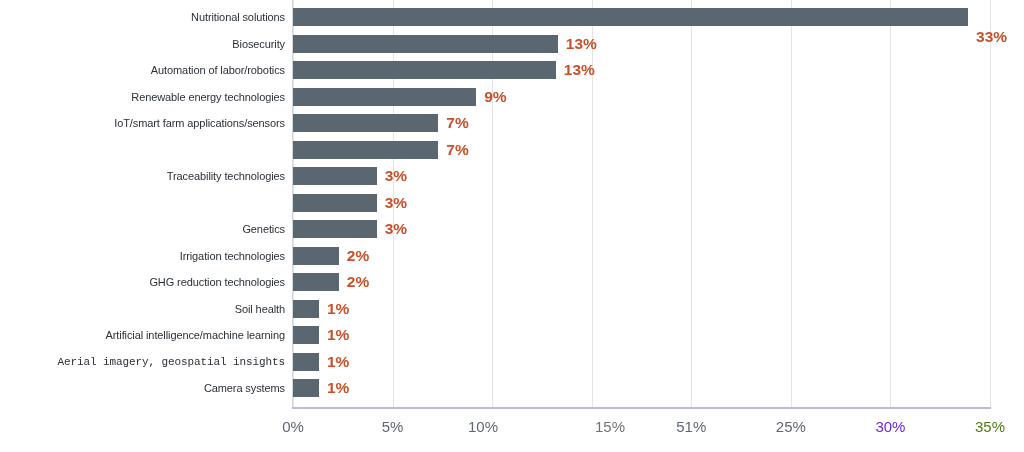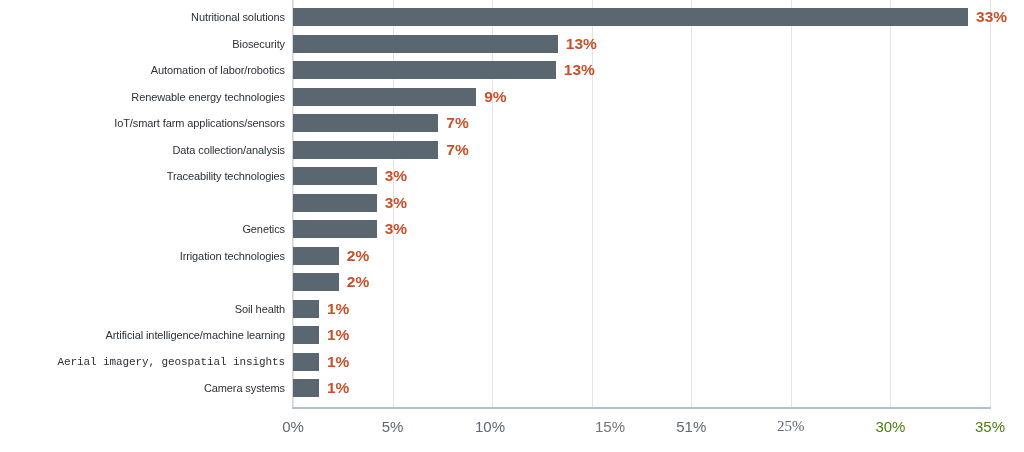--- a/index.html
+++ b/index.html
@@ -120,44 +120,44 @@
 <body>
 
 <div id="chart-root">
 
   <div id="category-axis">
       <div class="cat-label" style="top: 4px;">Nutritional solutions</div>
       <div class="cat-label" style="top: 30.5px;">Biosecurity</div>
       <div class="cat-label" style="top: 57px;">Automation of labor/robotics</div>
       <div class="cat-label" style="top: 83.5px;">Renewable energy technologies</div>
       <div class="cat-label" style="top: 110px;">IoT/smart farm applications/sensors</div>
-      <div class="cat-label" style="top: 136.5px;">Data collection/analysis</div>
       <div class="cat-label" style="top: 163px;">Traceability technologies</div>
       <div class="cat-label" style="top: 216px;">Genetics</div>
       <div class="cat-label" style="top: 242.5px;">Irrigation technologies</div>
+      <div class="cat-label" style="top: 269px;">GHG reduction technologies</div>
       <div class="cat-label" style="top: 295.5px;">Soil health</div>
       <div class="cat-label" style="top: 322px;">Artificial intelligence/machine learning</div>
       <div class="cat-label" style="top: 348.5px; font-family: Liberation Mono, monospace;">Aerial imagery, geospatial insights</div>
       <div class="cat-label" style="top: 375px;">Camera systems</div>
     </div>
 
   <div id="axis-line-left"></div>
 
   <div id="plot-area">
       <div class="gridline" style="left: 0px;"></div>
       <div class="gridline" style="left: 99.5714px;"></div>
       <div class="gridline" style="left: 199.143px;"></div>
       <div class="gridline" style="left: 298.714px;"></div>
       <div class="gridline" style="left: 398.286px;"></div>
       <div class="gridline" style="left: 497.857px;"></div>
       <div class="gridline" style="left: 597.429px;"></div>
       <div class="gridline" style="left: 697px;"></div>
       <div class="bar-row" style="top: 4px;">
         <div class="bar" style="width: 675.094px; background: rgb(90, 103, 112);"></div>
-        <div class="bar-value" style="left: 683.094px; color: rgb(200, 81, 42);">33%</div>
+        <div class="bar-value" style="left: 683.094px; color: rgb(200, 81, 42); margin-top: 20px;">33%</div>
       </div>
       <div class="bar-row" style="top: 30.5px;">
         <div class="bar" style="width: 264.86px; background: rgb(90, 103, 112);"></div>
         <div class="bar-value" style="left: 272.86px; color: rgb(200, 81, 42);">13%</div>
       </div>
       <div class="bar-row" style="top: 57px;">
         <div class="bar" style="width: 262.869px; background: rgb(90, 103, 112);"></div>
         <div class="bar-value" style="left: 270.869px; color: rgb(200, 81, 42);">13%</div>
       </div>
       <div class="bar-row" style="top: 83.5px;">
@@ -208,21 +208,21 @@
         <div class="bar" style="width: 25.8886px; background: rgb(90, 103, 112);"></div>
         <div class="bar-value" style="left: 33.8886px; color: rgb(200, 81, 42);">1%</div>
       </div>
     </div>
 
   <div id="axis-line-bottom"></div>
 
   <div id="x-axis-ticks">
       <div class="x-tick" style="left: 0px; color: rgb(93, 104, 116);">0%</div>
       <div class="x-tick" style="left: 99.5714px; color: rgb(93, 104, 116);">5%</div>
-      <div class="x-tick" style="left: 197px; color: rgb(93, 104, 116);">10%</div>
+      <div class="x-tick" style="left: 190px; color: rgb(93, 104, 116);">10%</div>
       <div class="x-tick" style="left: 317px; color: #737373;">15%</div>
       <div class="x-tick" style="left: 398.286px; color: rgb(93, 104, 116);">51%</div>
-      <div class="x-tick" style="left: 497.857px; color: rgb(93, 104, 116); font-family: Liberation Serif, serif;">25%</div>
-      <div class="x-tick" style="left: 597.429px; color: #4d7c0f;">30%</div>
+      <div class="x-tick" style="left: 497.857px; color: rgb(93, 104, 116);">25%</div>
+      <div class="x-tick" style="left: 597.429px; color: #6d28d9;">30%</div>
       <div class="x-tick" style="left: 697px; color: #4d7c0f;">35%</div>
     </div>
 
 </div>
 
 </body></html>

